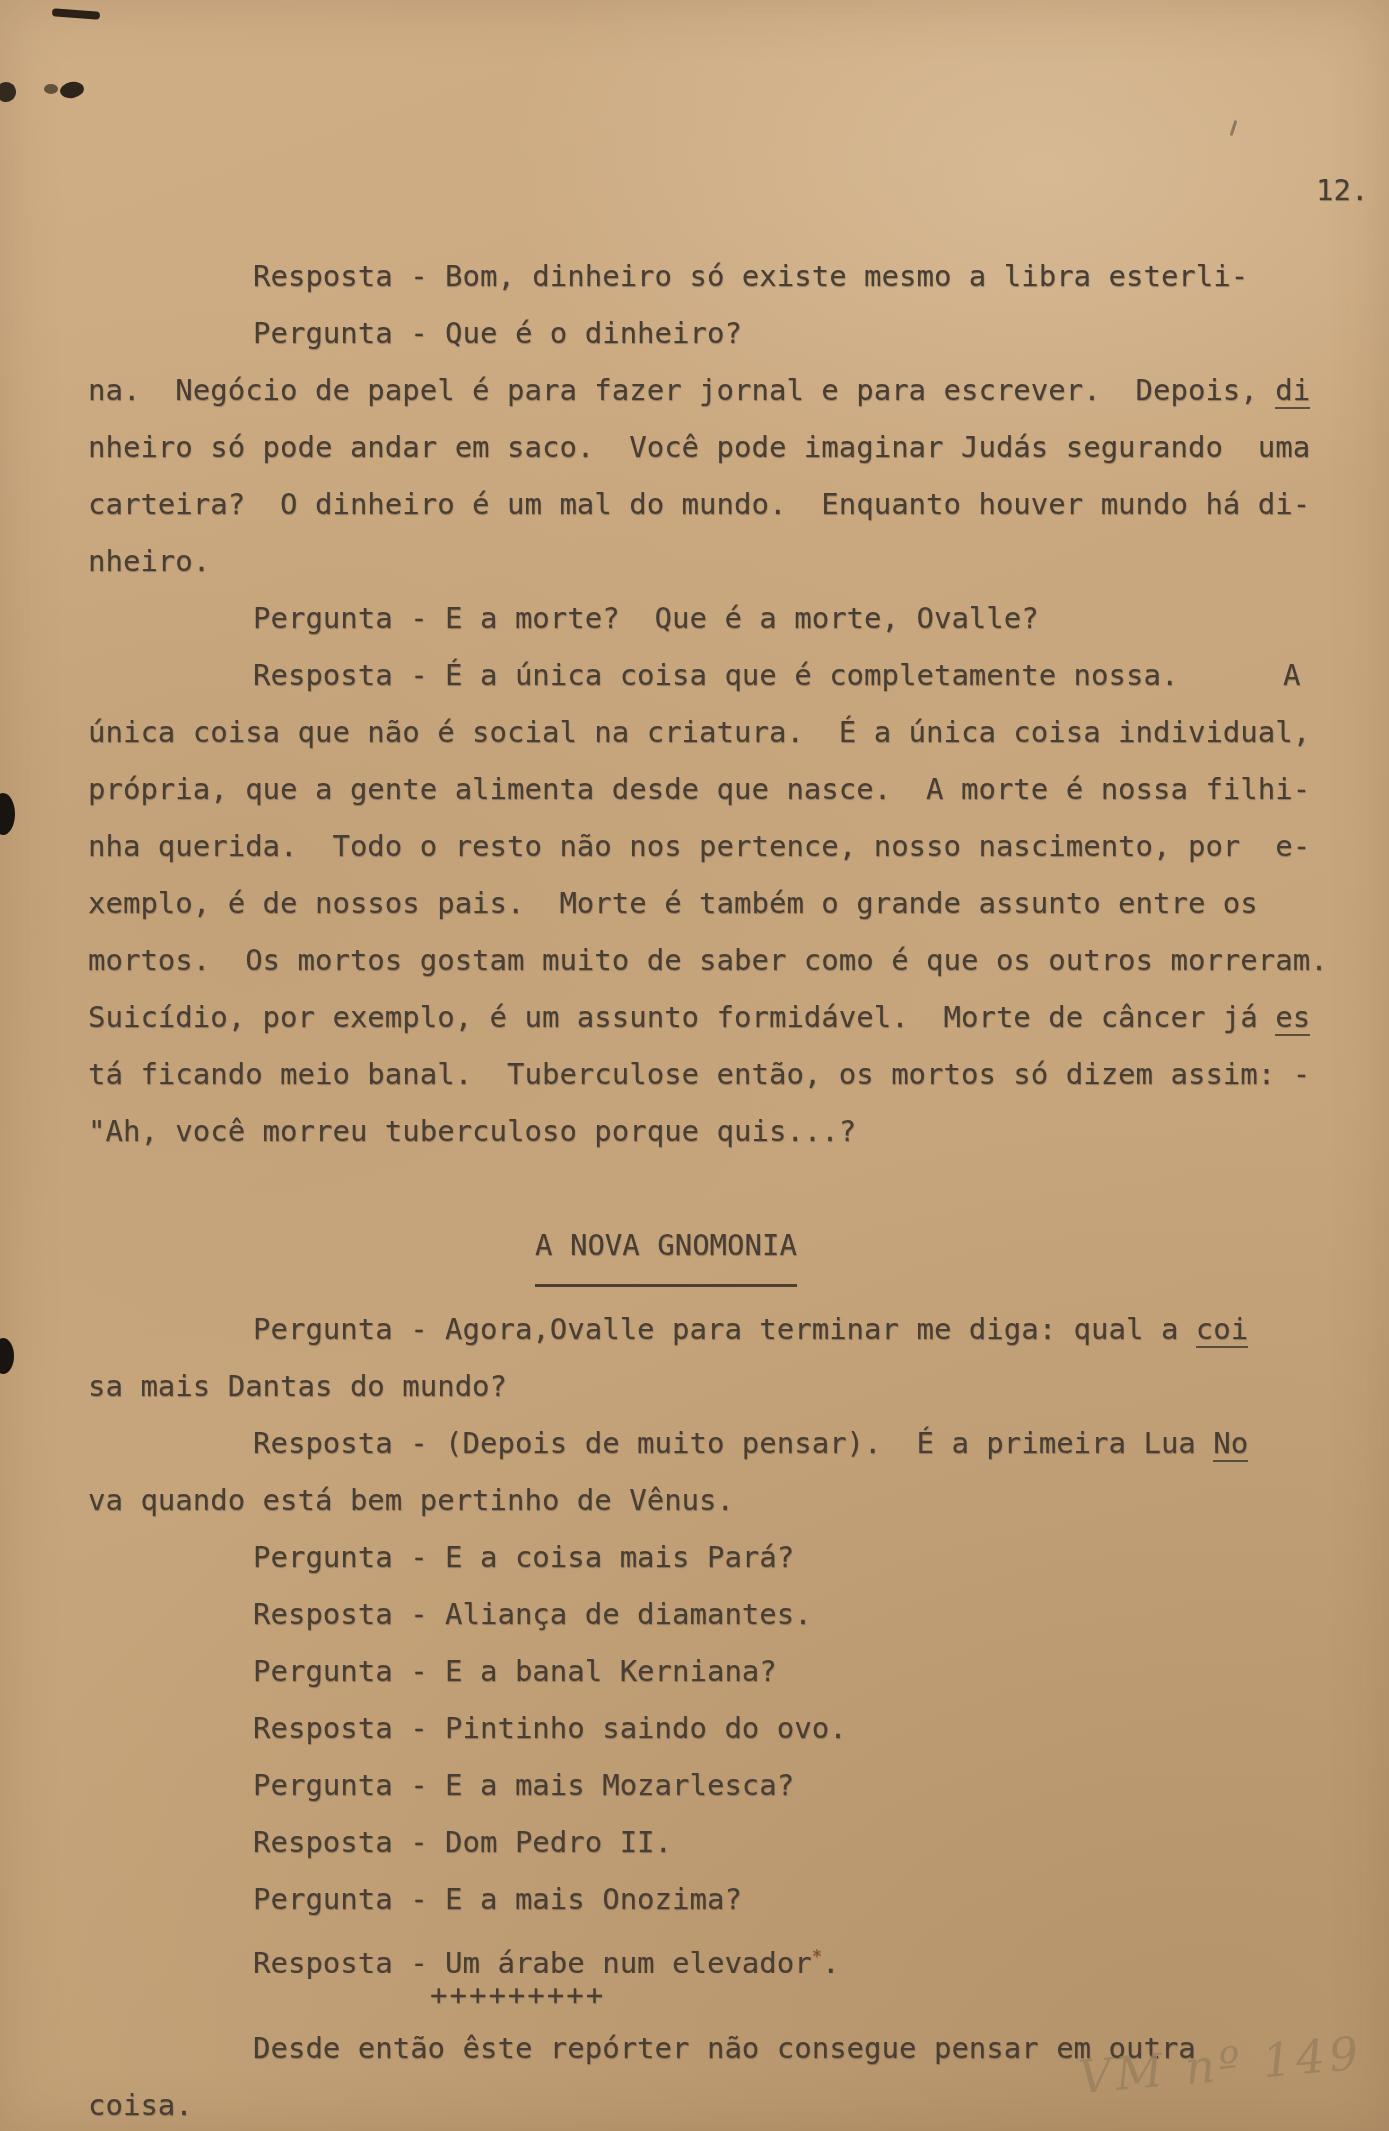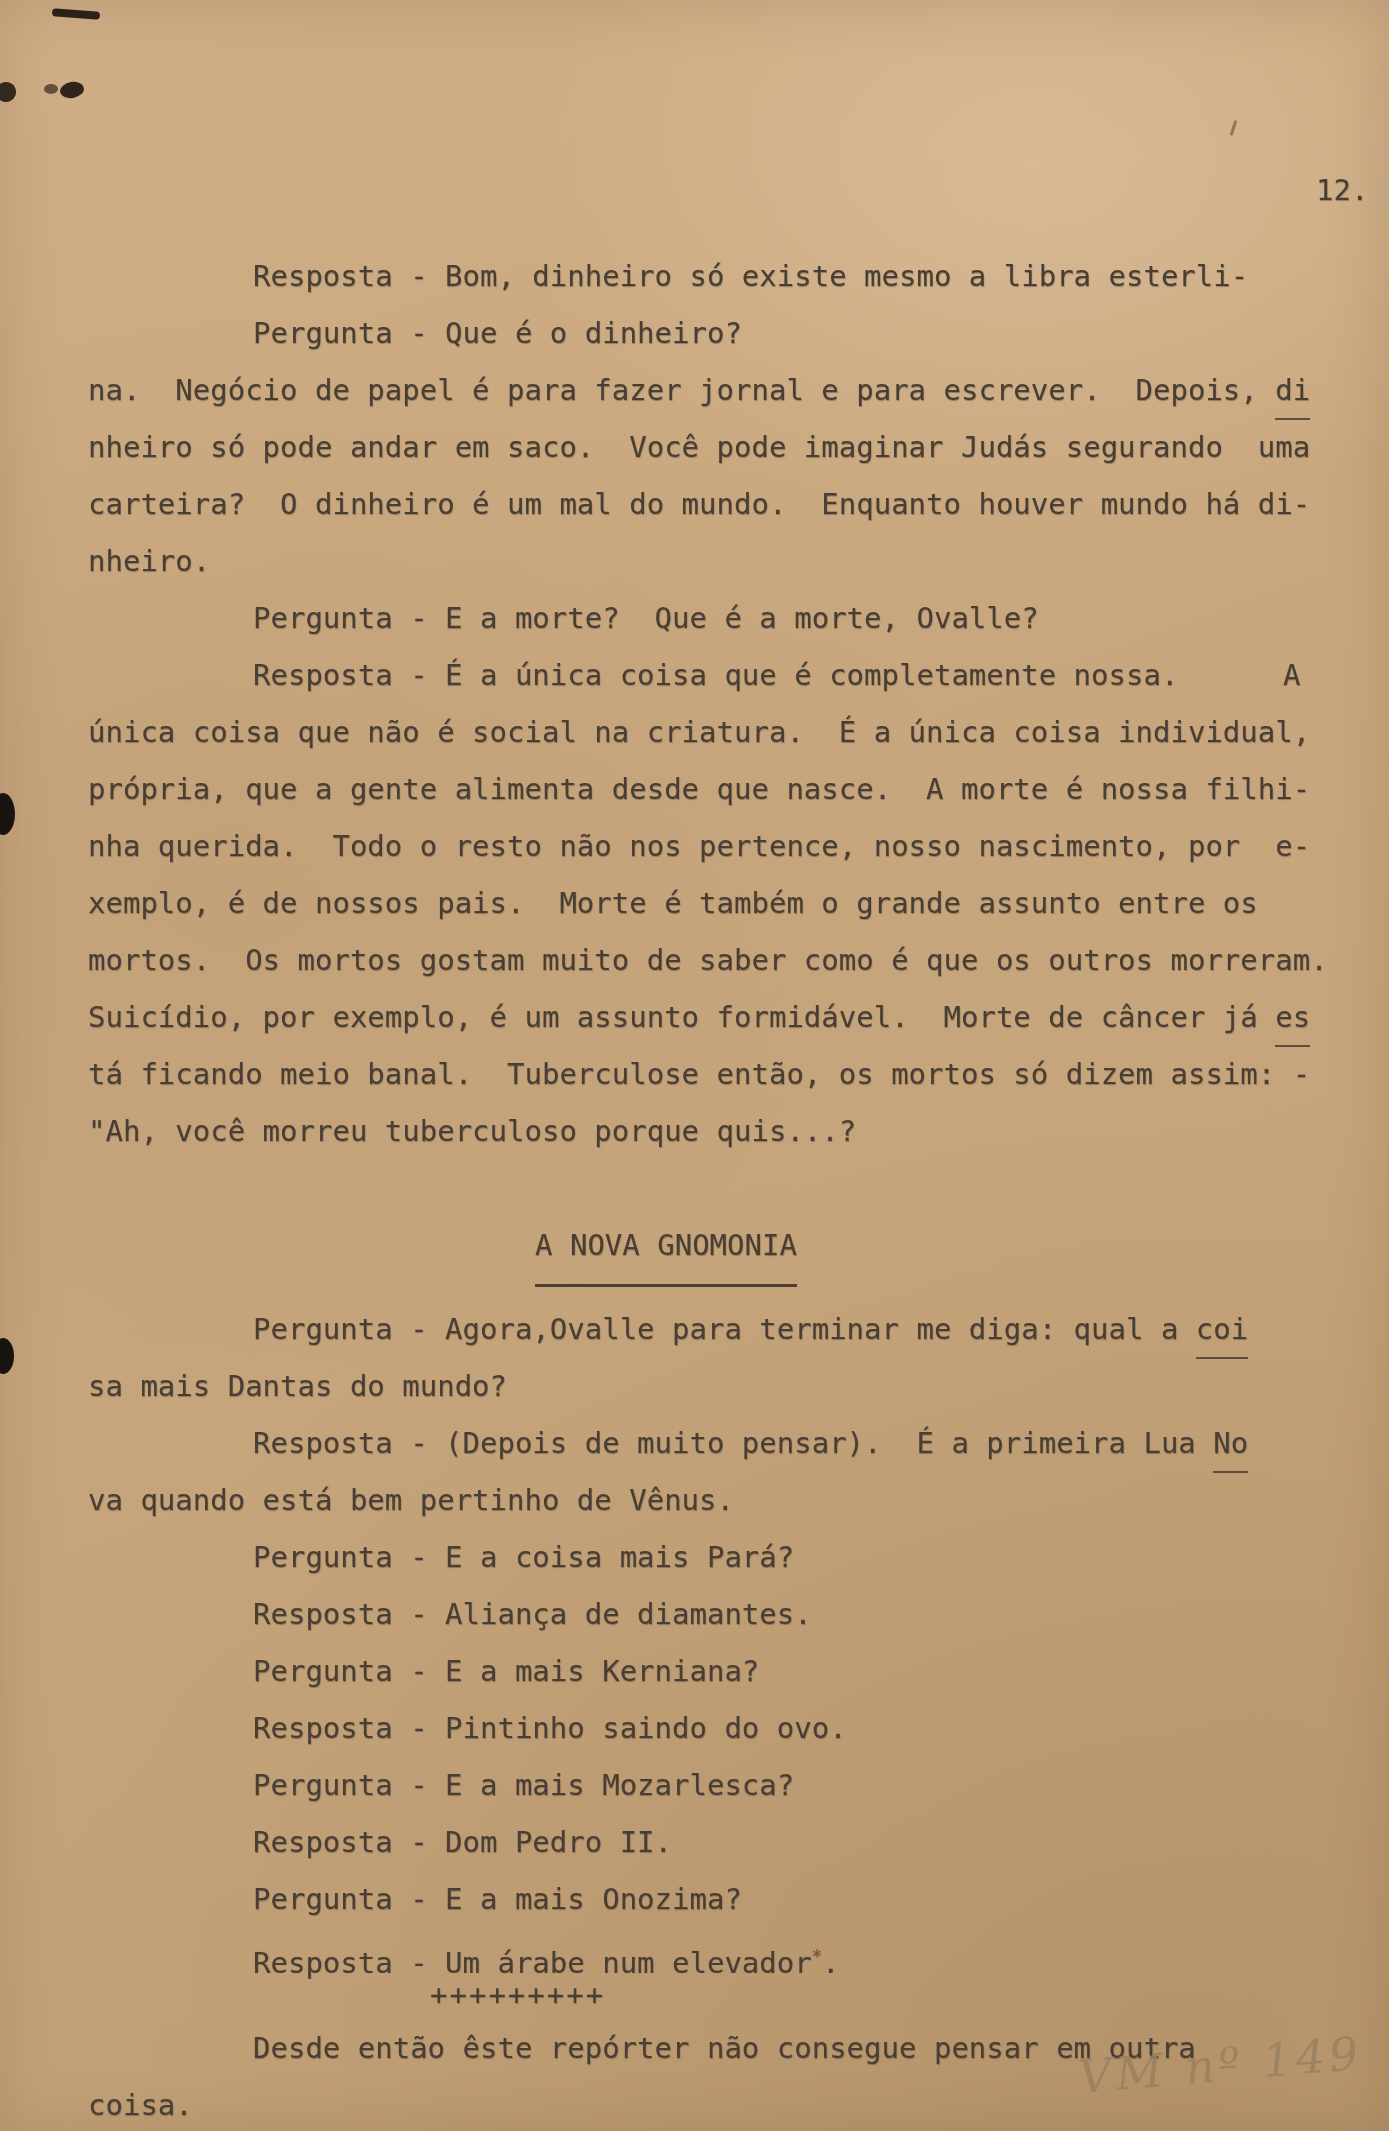--- a/index.html
+++ b/index.html
@@ -21,21 +21,21 @@
   #doc{
     position:absolute; left:88px; top:248px; width:1270px;
   }
   .line{
     display:block; white-space:pre; font-size:29px; line-height:57px; height:57px;
   }
   .indent{ padding-left:165px; }
   .heading{ margin-top:57px; margin-bottom:27px; padding-left:447px; }
   .heading .u{ border-bottom:3px solid rgba(62,52,42,0.9); padding-bottom:22px; }
   .plusline{ margin-top:-15px; height:50px; line-height:50px; padding-left:342px; letter-spacing:2px; }
-  .u{ border-bottom:2px solid rgba(72,62,51,0.85); padding-bottom:11px; }
+  .u{ border-bottom:2px solid rgba(72,62,51,0.85); padding-bottom:0; }
   .sup{ vertical-align:super; font-size:17px; color:#8a4a2e; }
   #handwriting{
     position:absolute; left:1078px; top:2038px;
     font-family:"DejaVu Serif", serif; font-style:italic;
     font-size:46px; color:#99815f; opacity:0.85;
     transform:rotate(-5deg); white-space:nowrap;
     text-shadow:none; letter-spacing:4px;
   }
   
   .blot{ position:absolute; background:#241e18; border-radius:50%; }
@@ -69,21 +69,21 @@
     <div class="line"><span class="t">Suicídio, por exemplo, é um assunto formidável.  Morte de câncer já </span><span class="u">es</span></div>
     <div class="line"><span class="t">tá ficando meio banal.  Tuberculose então, os mortos só dizem assim: -</span></div>
     <div class="line"><span class="t">"Ah, você morreu tuberculoso porque quis...?</span></div>
     <div class="line heading"><span class="u">A NOVA GNOMONIA</span></div>
     <div class="line indent"><span class="t">Pergunta - Agora,Ovalle para terminar me diga: qual a </span><span class="u">coi</span></div>
     <div class="line"><span class="t">sa mais Dantas do mundo?</span></div>
     <div class="line indent"><span class="t">Resposta - (Depois de muito pensar).  É a primeira Lua </span><span class="u">No</span></div>
     <div class="line"><span class="t">va quando está bem pertinho de Vênus.</span></div>
     <div class="line indent"><span class="t">Pergunta - E a coisa mais Pará?</span></div>
     <div class="line indent"><span class="t">Resposta - Aliança de diamantes.</span></div>
-    <div class="line indent"><span class="t">Pergunta - E a mais Kerniana?</span></div>
+    <div class="line indent"><span class="t">Pergunta - E a banal Kerniana?</span></div>
     <div class="line indent"><span class="t">Resposta - Pintinho saindo do ovo.</span></div>
     <div class="line indent"><span class="t">Pergunta - E a mais Mozarlesca?</span></div>
     <div class="line indent"><span class="t">Resposta - Dom Pedro II.</span></div>
     <div class="line indent"><span class="t">Pergunta - E a mais Onozima?</span></div>
     <div class="line indent"><span class="t">Resposta - Um árabe num elevador</span><span class="sup">*</span><span class="t">.</span></div>
     <div class="line plusline"><span class="t">+++++++++</span></div>
     <div class="line indent"><span class="t">Desde então êste repórter não consegue pensar em outra</span></div>
     <div class="line"><span class="t">coisa.</span></div>
   </div>
 

